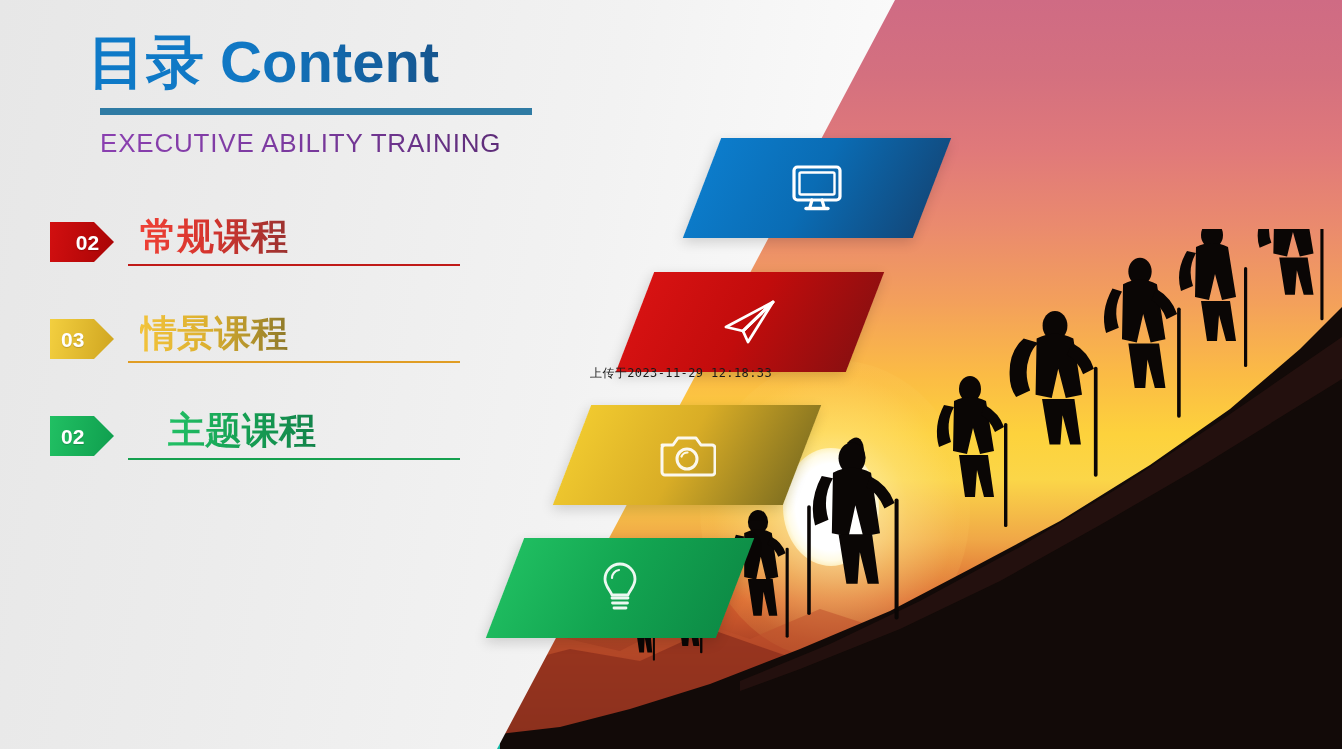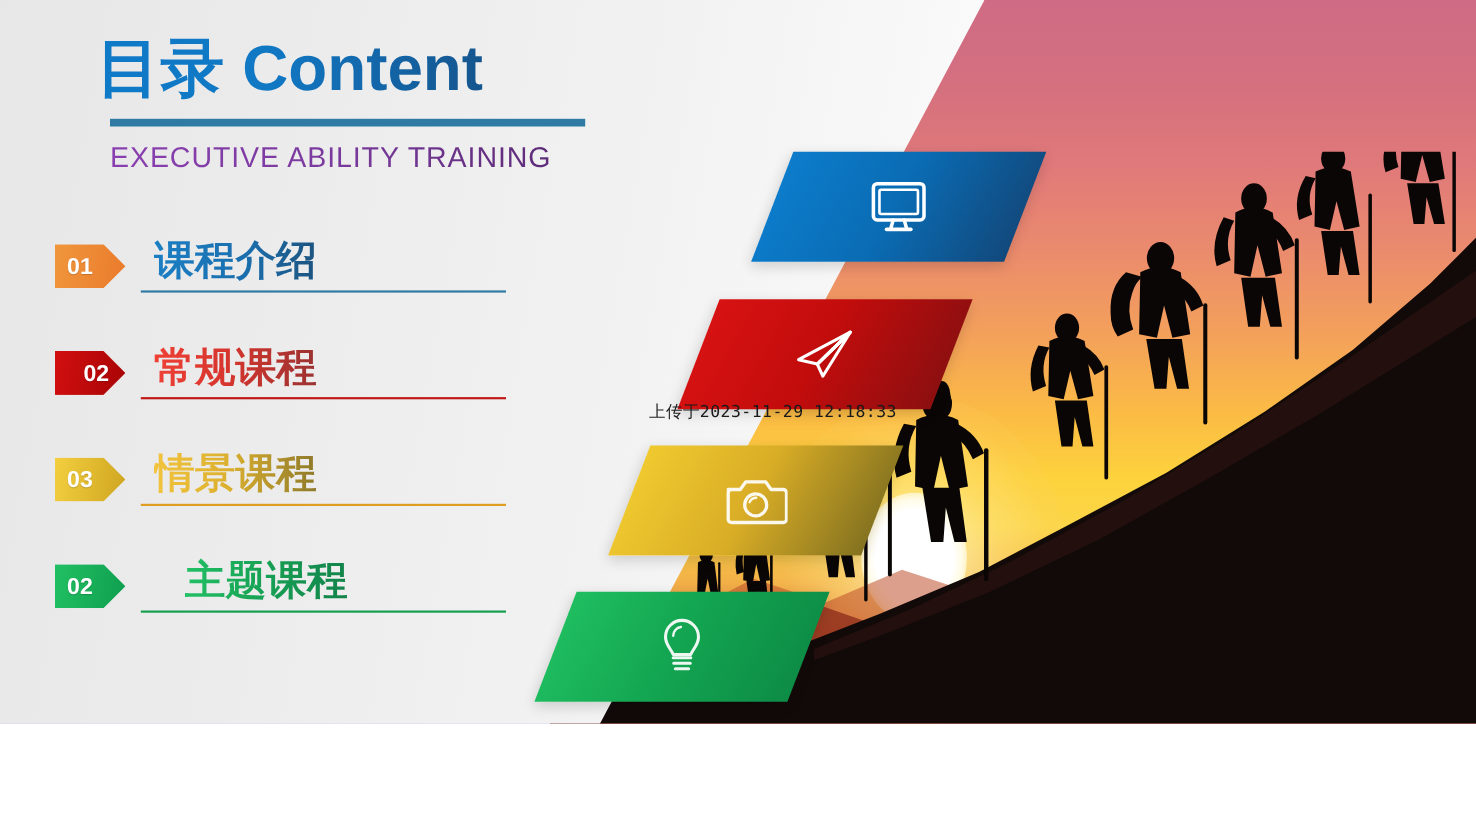--- a/index.html
+++ b/index.html
@@ -7,23 +7,23 @@
     padding: 0;
     background: #ffffff;
   }
   body {
     font-family: "Liberation Sans", "DejaVu Sans", sans-serif;
   }
 
   .slide {
     position: relative;
     width: 1342px;
-    height: 658px;
+    height: 749px;
     overflow: hidden;
-    background: #c4b5fd;
+    background: #14b8a6;
   }
 
   
   .photo {
     position: absolute;
     inset: 0;
     overflow: hidden;
   }
   .sky {
     position: absolute;
@@ -237,21 +237,21 @@
   .card.c2 { left: 635px; top: 272px; background: linear-gradient(100deg, #d71212 0%, #c20c0c 48%, #8c0f10 100%); }
   .card.c3 { left: 572px; top: 405px; background: linear-gradient(100deg, #f0c92f 0%, #d9ad26 48%, #847220 100%); }
   .card.c4 { left: 505px; top: 538px; background: linear-gradient(100deg, #1fbd60 0%, #13a551 48%, #0d8c46 100%); }
 
   
   .watermark {
     position: absolute;
     left: 590px;
     top: 365px;
     font-family: "DejaVu Sans Mono", monospace;
-    font-size: 15px;
+    font-size: 12px;
     color: #1a1a1a;
     white-space: nowrap;
     letter-spacing: 0.4px;
   }
 </style>
 </head>
 <body>
 
 <div class="slide">
 
@@ -361,27 +361,20 @@
   </div>
 
   <div class="panel"></div>
 
   <div class="title">目录 Content</div>
   <div class="title-rule"></div>
   <div class="subtitle">EXECUTIVE ABILITY TRAINING</div>
 
   <div class="agenda">
 
-    <div class="item i1">
-      <div class="badge">
-        <span>01</span>
-      </div>
-      <div class="item-label">课程介绍</div>
-      <div class="item-rule"></div>
-    </div>
 
     <div class="item i2">
       <div class="badge">
         <span>02</span>
       </div>
       <div class="item-label">常规课程</div>
       <div class="item-rule"></div>
     </div>
 
     <div class="item i3">

